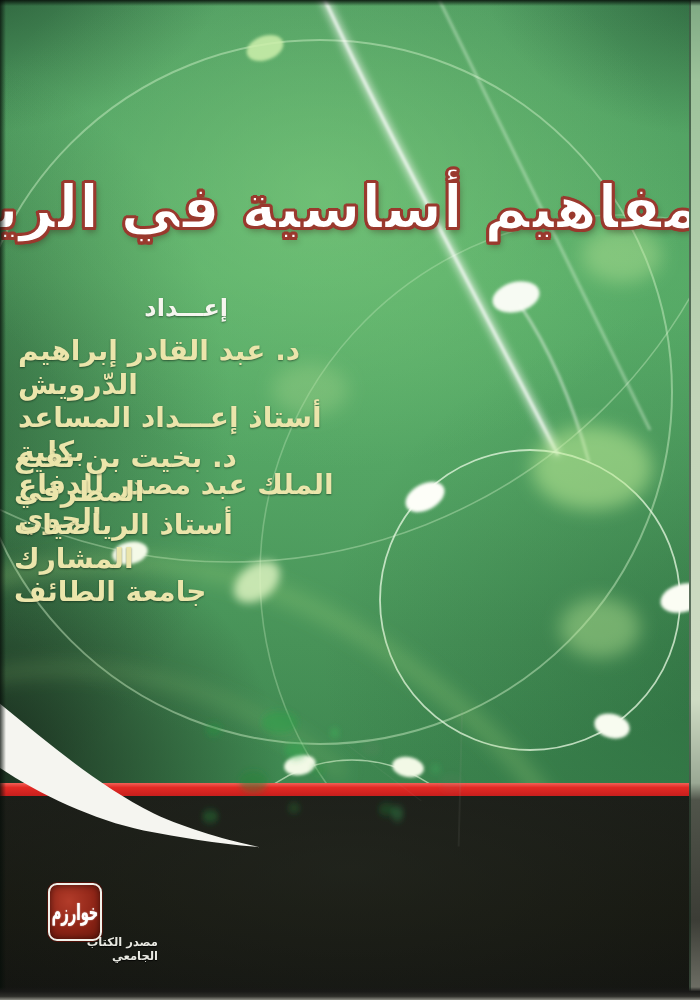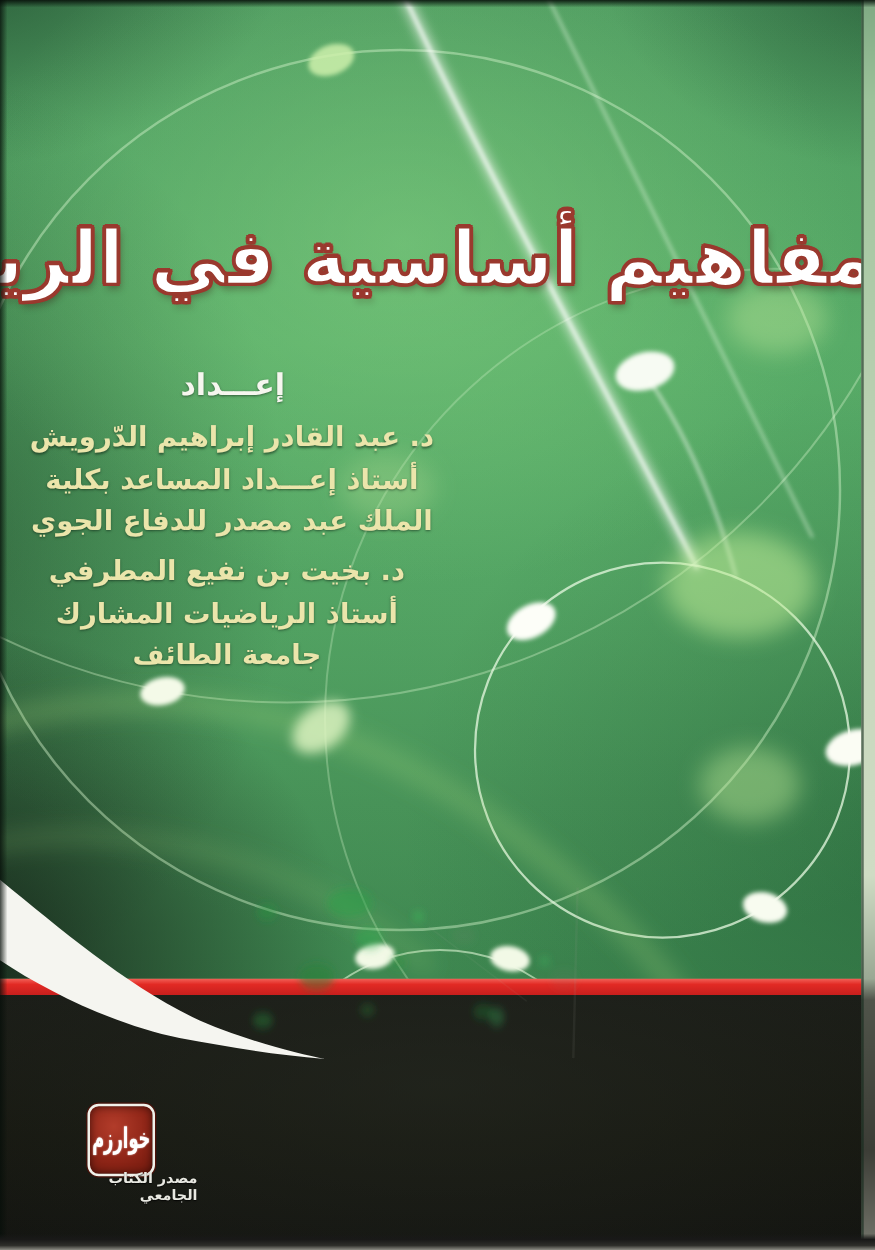--- a/index.html
+++ b/index.html
@@ -44,29 +44,29 @@
       -1.5px -1.5px 0 #9a392e,1.5px 1.5px 0 #9a392e,-1.5px 1.5px 0 #9a392e,1.5px -1.5px 0 #9a392e,
       2px 4px 6px rgba(50,20,12,0.35);
   }
   .i3dad{
     position:absolute;left:48px;top:294px;width:180px;
     text-align:right;direction:rtl;
     font-size:24px;font-weight:bold;color:#f6f6ef;letter-spacing:1px;
     text-shadow:0 1px 2px rgba(20,40,25,0.55);
   }
   .author-block{
-    position:absolute;width:335px;direction:rtl;text-align:center;
-    font-weight:bold;font-size:22px;line-height:33.5px;color:#ebe5ab;
+    position:absolute;width:335px;direction:rtl;text-align:left;
+    font-weight:bold;font-size:28px;line-height:33.5px;color:#ebe5ab;
     text-shadow:0 1px 2px rgba(15,35,20,0.55);
   }
   .author-block.b1{left:18px;top:334px;}
   .author-block.b2{left:14px;top:441px;}
   
   .logo-box{
-    position:absolute;left:70px;top:883px;width:50px;height:54px;
+    position:absolute;left:48px;top:883px;width:50px;height:54px;
     border:2px solid #f1f1ea;border-radius:9px;
     background:radial-gradient(circle at 38% 30%, #b23c2a 0%, #8f2517 55%, #6e190d 100%);
     box-shadow:0 0 0 1px #4f1109, inset 0 0 7px rgba(0,0,0,0.55);
     display:flex;align-items:center;justify-content:center;text-align:center;
   }
   .logo-word{
     color:#ffffff;font-weight:bold;font-size:13px;direction:rtl;
     transform:scale(1,1.75);letter-spacing:0.5px;
     text-shadow:0 0 1px #fff;
   }

